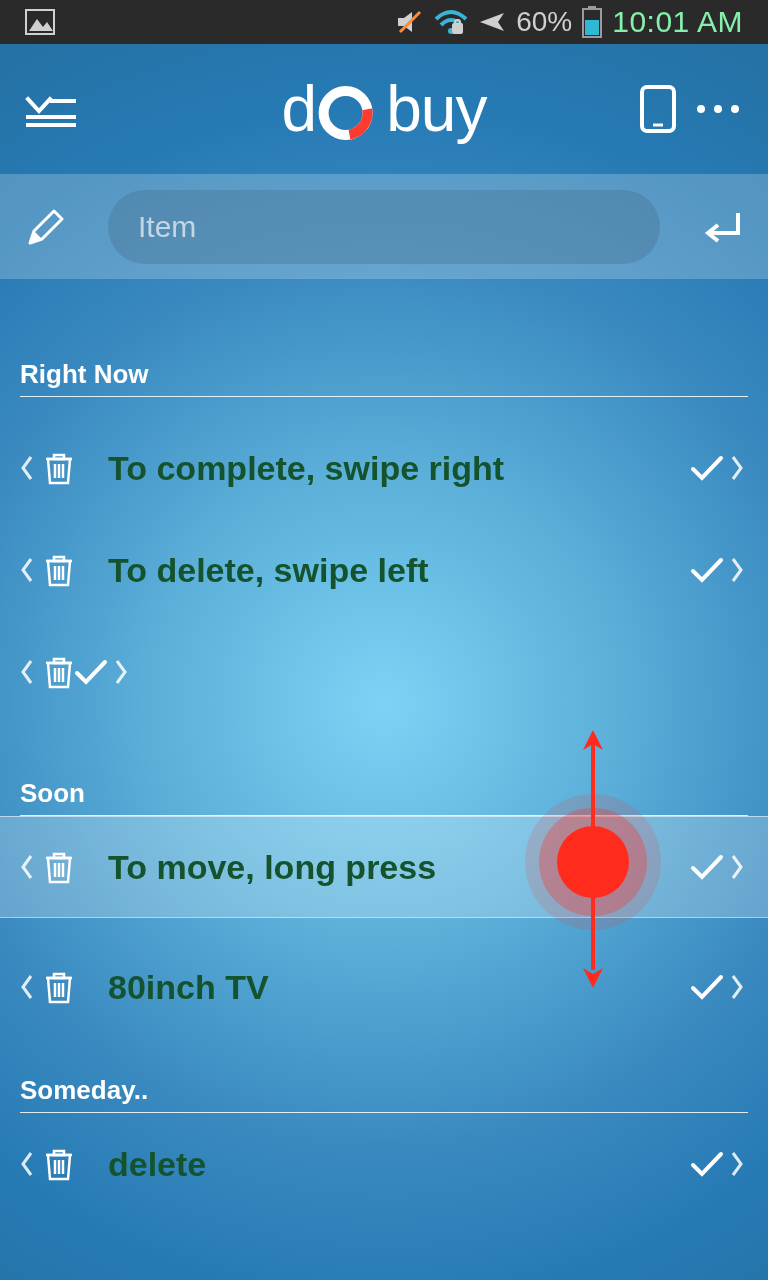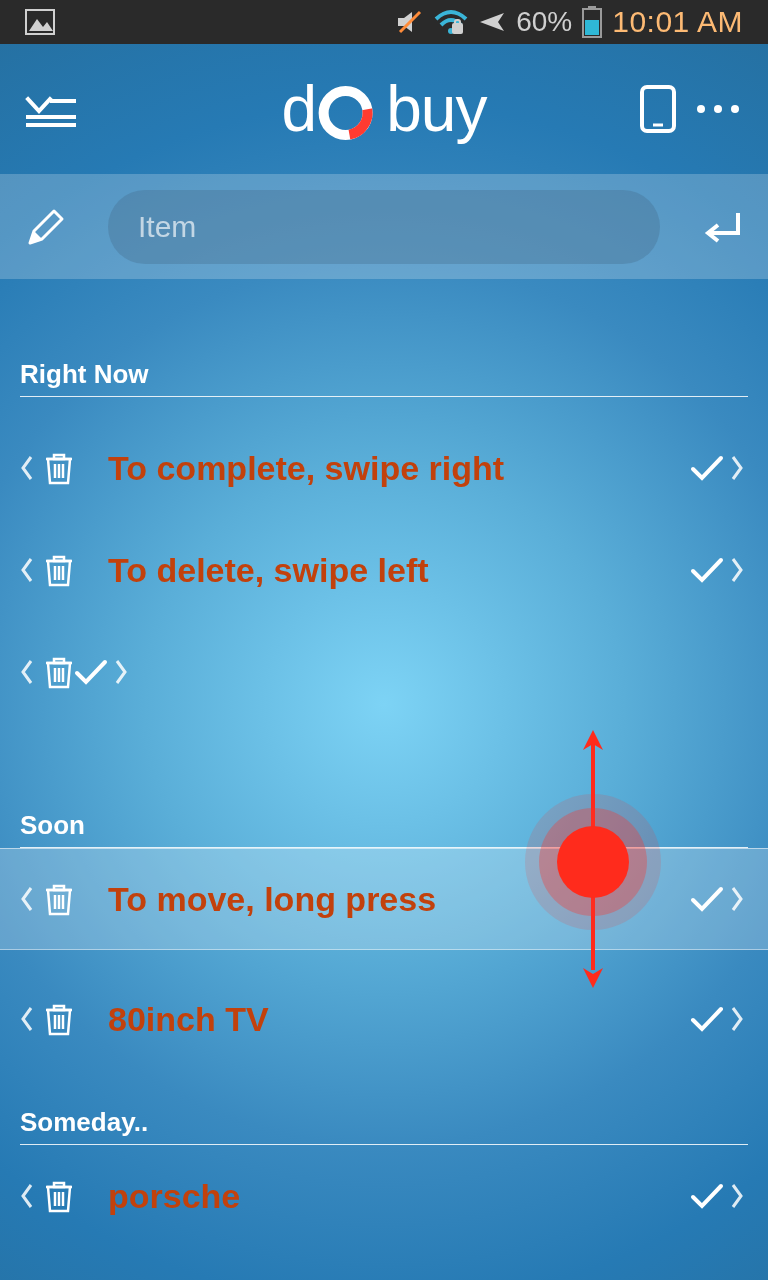--- a/index.html
+++ b/index.html
@@ -6,21 +6,21 @@
   html,body { width:768px; height:1280px; overflow:hidden; }
   body {
     background: radial-gradient(circle at 50% 55%, #7dd3f5 0%, #5aaed8 30%, #3a8ac0 55%, #267ab4 75%, #256f9f 100%);
     position:relative;
   }
   
   .status-bar { height:44px; background:#2a2a2a; display:flex; align-items:center; padding:0 25px; color:#d0d0d0; font-size:26px; }
   .status-left { flex:0 0 auto; display:flex; align-items:center; gap:6px; }
   .status-right { margin-left:auto; display:flex; align-items:center; gap:10px; }
   .status-right .pct { color:#cfcfcf; font-size:28px; }
-  .status-right .time { color:#fdba74; font-size:30px; letter-spacing:0.5px;text-align:center; }
+  .status-right .time { color:#86efac; font-size:30px; letter-spacing:0.5px;text-align:center; }
   .sb-icon { display:inline-flex; }
 
   
   .app-header { height:130px; position:relative; display:flex; align-items:center; padding:0 20px; }
   .menu-btn, .device-btn, .more-btn { width:60px; height:60px; display:flex; align-items:center; justify-content:center; }
   .logo-wrap { position:absolute; left:50%; transform:translateX(-50%); display:flex; align-items:center; color:#fff; }
   .logo-text { font-size:64px; font-weight:400; letter-spacing:-1px; display:flex; align-items:center; }
   .logo-ring { width:54px; height:54px; border-radius:50%; border:10px solid #fff; position:relative; margin:0 4px -8px 2px; }
   .logo-ring::after { content:""; position:absolute; inset:-10px; border-radius:50%; border:10px solid transparent; border-right-color:#ff3b30; transform:rotate(35deg); }
   .spacer { flex:1; }
@@ -33,21 +33,21 @@
   .item-pill input::placeholder { color:rgba(255,255,255,0.65); }
   .enter { width:44px; height:44px; }
 
   
   .content { padding:0 20px; }
   .section-head { margin-top:74px; color:#fff; font-size:26px; font-weight:600; padding-bottom:6px; border-bottom:1.5px solid rgba(255,255,255,0.85); }
   .section-head.first { margin-top:80px; }
 
   .row { display:flex; align-items:center; height:102px; position:relative; }
   .row .left-ctrls, .row .right-ctrls { display:flex; align-items:center; gap:6px; }
-  .row .label { flex:1; color:#c2410c; font-size:34px; font-weight:700; padding-left:34px; }
+  .row .label { flex:1; color:#14532d; font-size:34px; font-weight:700; padding-left:34px; }
   .chev { width:18px; opacity:0.85; }
 
   
   .row.active-row::before {
     content:""; position:absolute; left:-20px; right:-20px; top:0; bottom:0;
     background:rgba(255,255,255,0.22);
     border-top:1px solid rgba(255,255,255,0.55);
     border-bottom:1px solid rgba(255,255,255,0.45);
     z-index:-1;
   }
@@ -250,21 +250,21 @@
           </svg>
         </span>
       <span>
           <svg class="chev" width="14" height="26">
             <path d="M3 2 L11 13 L3 24" fill="none" stroke="#fff" stroke-width="3"></path>
           </svg>
         </span>
     </div>
   </div>
 
-  <div class="section-head" style="margin-top:87px">Soon</div>
+  <div class="section-head" style="margin-top:55px">Soon</div>
 
   <div class="row active-row">
     <div class="left-ctrls">
       <span>
           <svg class="chev" width="14" height="26">
             <path d="M11 2 L3 13 L11 24" fill="none" stroke="#fff" stroke-width="3"></path>
           </svg>
         </span>
       <span>
           <svg width="30" height="34" viewBox="0 0 30 34" fill="none" stroke="#fff" stroke-width="2.5">
@@ -338,21 +338,21 @@
           <svg width="30" height="34" viewBox="0 0 30 34" fill="none" stroke="#fff" stroke-width="2.5">
             <path d="M4 8 L26 8 L24 32 L6 32 Z"></path>
             <path d="M2 8 L28 8"></path>
             <path d="M10 4 L20 4 L20 8 L10 8 Z"></path>
             <line x1="11" y1="13" x2="11" y2="27"></line>
             <line x1="15" y1="13" x2="15" y2="27"></line>
             <line x1="19" y1="13" x2="19" y2="27"></line>
           </svg>
         </span>
     </div>
-    <div class="label">porsche</div>
+    <div class="label">delete</div>
     <div class="right-ctrls">
       <span>
           <svg width="34" height="28" viewBox="0 0 34 28">
             <path d="M3 15 L12 24 L31 4" fill="none" stroke="#fff" stroke-width="4" stroke-linecap="round"></path>
           </svg>
         </span>
       <span>
           <svg class="chev" width="14" height="26">
             <path d="M3 2 L11 13 L3 24" fill="none" stroke="#fff" stroke-width="3"></path>
           </svg>

